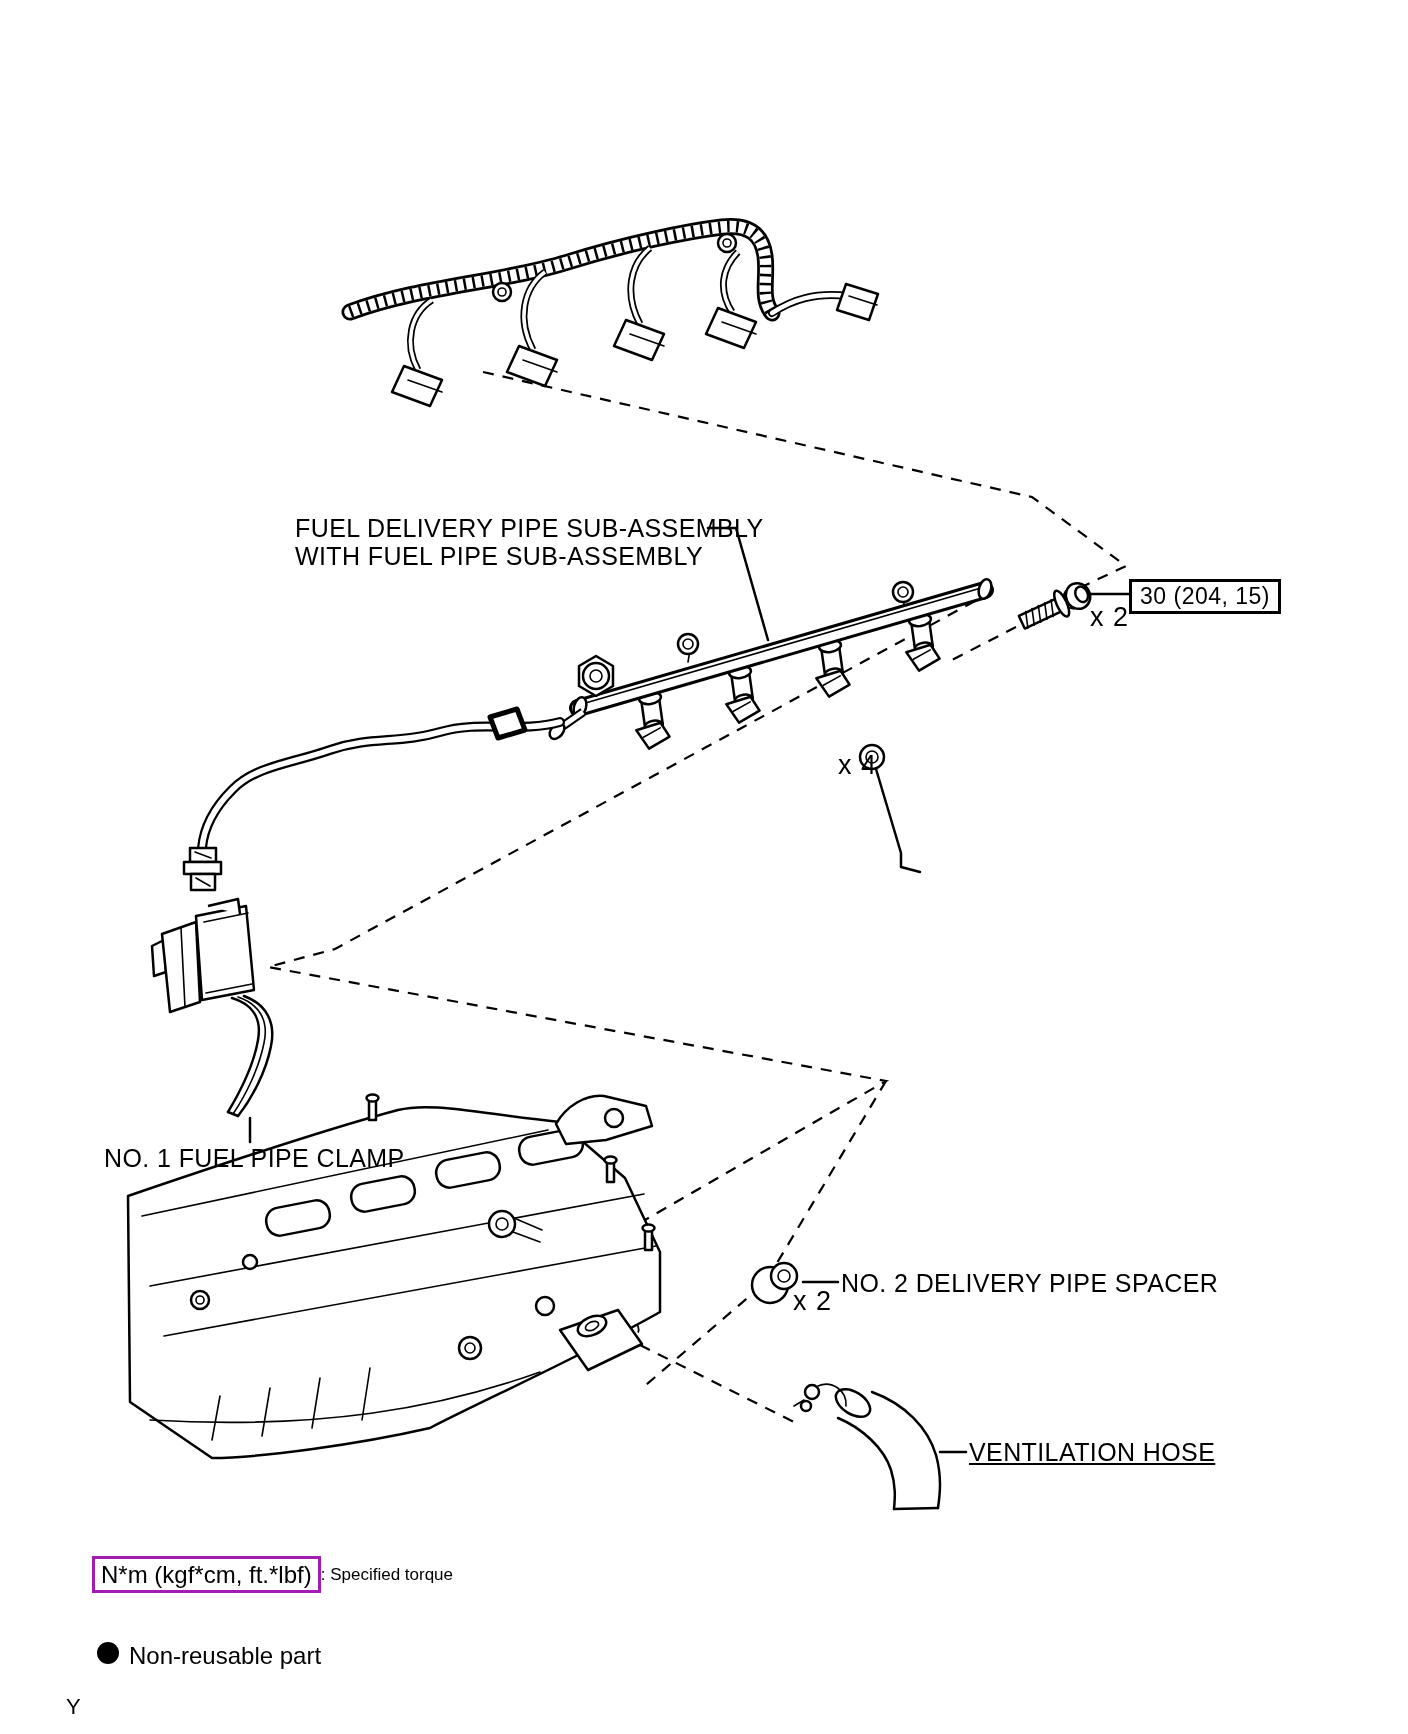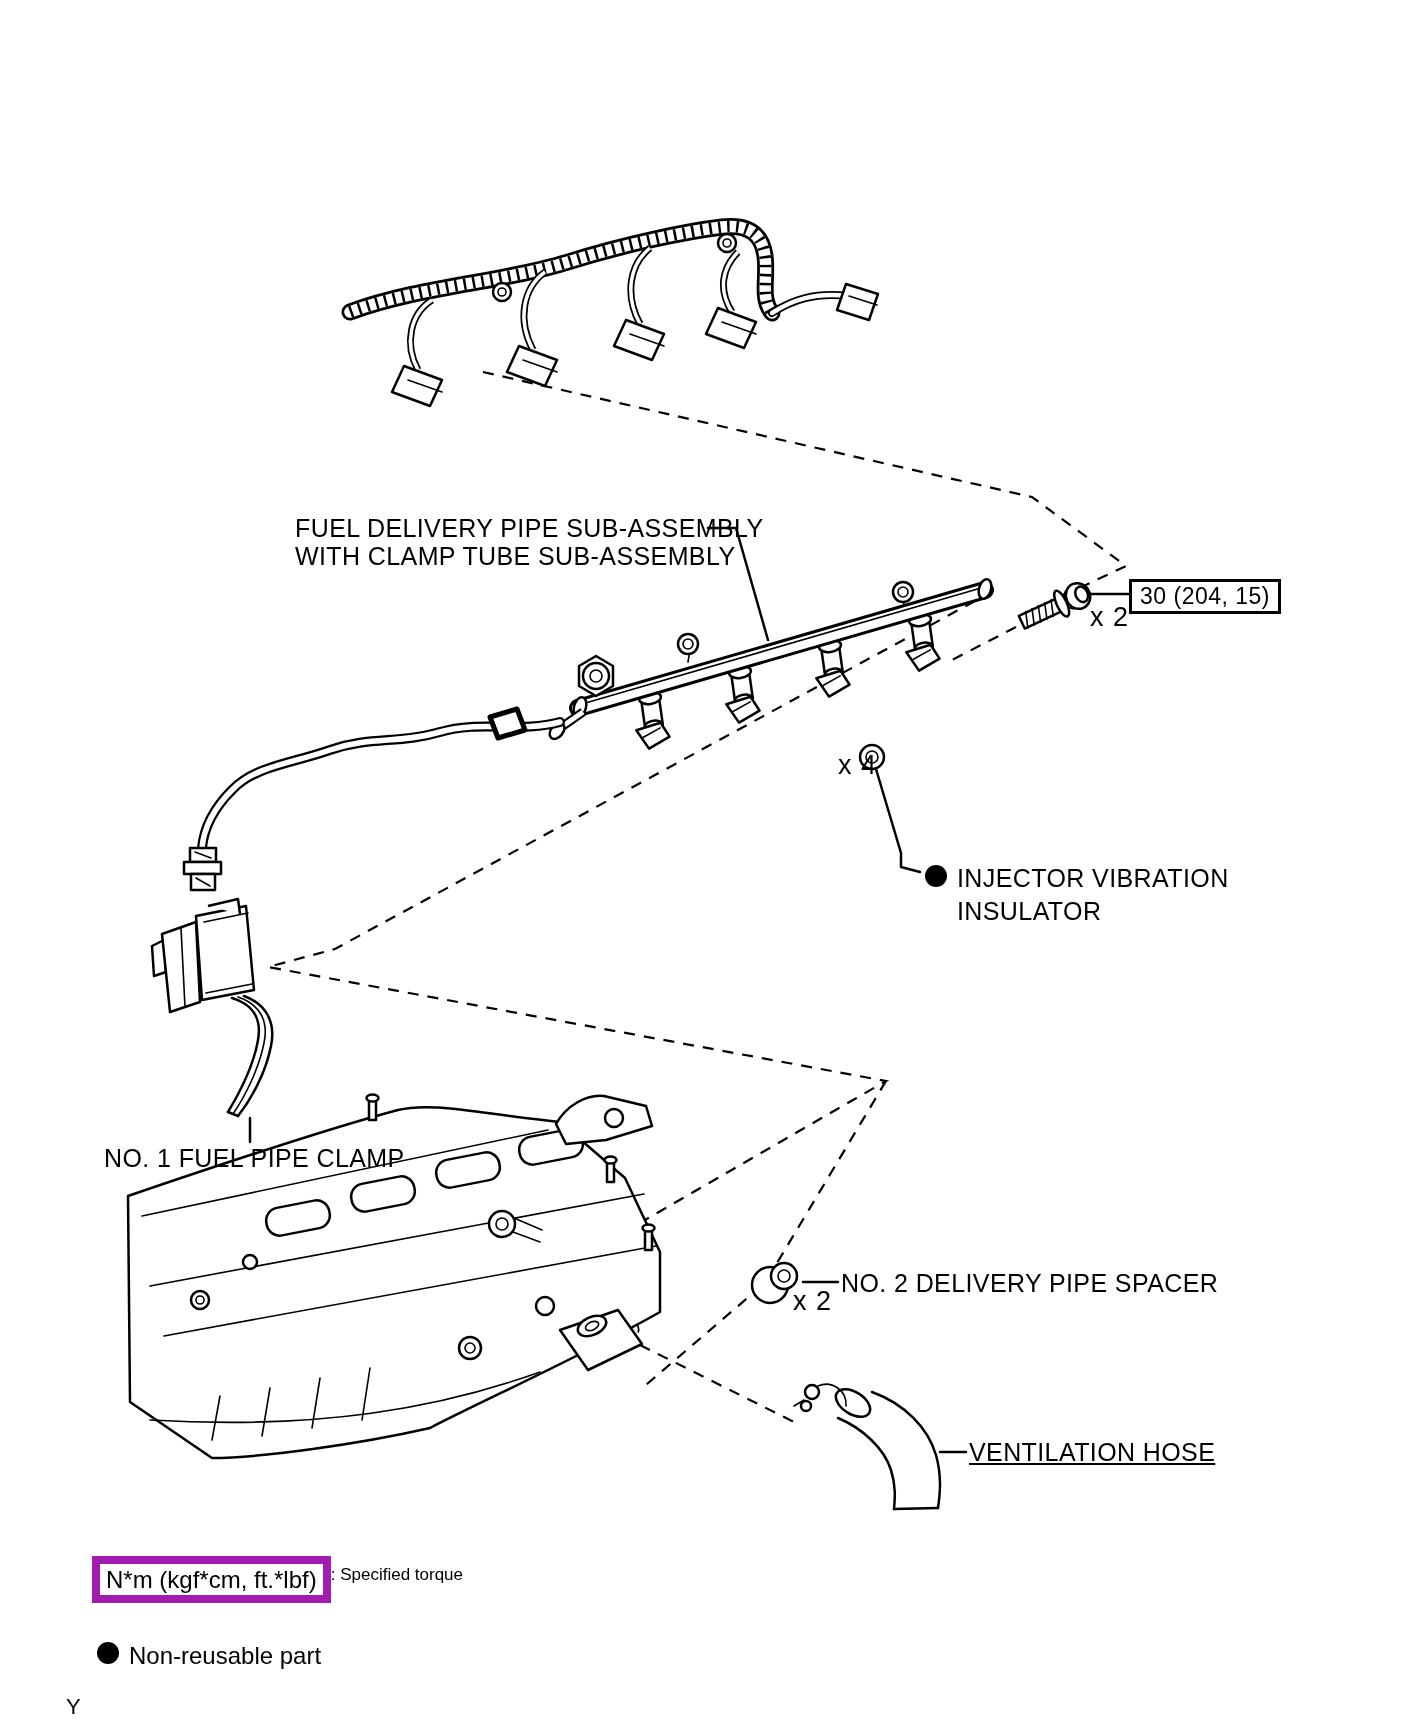--- a/index.html
+++ b/index.html
@@ -11,21 +11,21 @@
   .thin{fill:none;stroke:#000;stroke-width:1.6;stroke-linecap:round;}
   .d{fill:none;stroke:#000;stroke-width:2.2;stroke-dasharray:11 9;}
   .d2{fill:none;stroke:#000;stroke-width:1.8;stroke-dasharray:6 5;}
   .lbl{position:absolute;white-space:nowrap;font-size:25px;line-height:28px;letter-spacing:.4px;}
   .qty{position:absolute;white-space:nowrap;font-size:27px;line-height:27px;letter-spacing:1px;}
   .torque-box{position:absolute;border:3px solid #000;font-size:23px;line-height:26px;
               padding:1px 8px 2px;letter-spacing:.5px;background:#fff;}
   .bullet-row{position:absolute;display:flex;align-items:flex-start;}
   .disc{width:22px;height:22px;border-radius:50%;background:#000;flex:0 0 auto;}
   .legend-row{position:absolute;display:flex;align-items:flex-start;}
-  .legend-box{border:8px solid #a21caf;font-size:24px;line-height:27px;padding:2px 6px;background:#fff;}
+  .legend-box{border:3px solid #a21caf;font-size:24px;line-height:27px;padding:2px 6px;background:#fff;}
   .legend-desc{font-size:17px;line-height:27px;padding-top:5px;}
   .pagemark{position:absolute;font-size:22px;}
 </style>
 </head>
 <body>
 
 <div id="stage">
 
   <svg id="art" width="1408" height="1734" viewBox="0 0 1408 1734">
 
@@ -219,36 +219,29 @@
 
       <circle class="sw" cx="812" cy="1392" r="7"></circle>
       <circle class="sw" cx="806" cy="1406" r="5"></circle>
       <path class="thin" d="M818,1386 a20,20 0 0 1 28,20 M804,1400 l-10,6"></path>
       <path class="s" d="M940,1452 L966,1452"></path>
     </g>
   </svg>
 
   <div class="lbl" style="left:295px;top:514px;">
     <div>FUEL DELIVERY PIPE SUB-ASSEMBLY</div>
-    <div>WITH CLAMP TUBE SUB-ASSEMBLY</div>
+    <div>WITH FUEL PIPE SUB-ASSEMBLY</div>
   </div>
 
   <div class="torque-box" style="left:1129px;top:579px;">30 (204, 15)</div>
 
   <div class="qty" style="left:1090px;top:604px;">x 2</div>
 
   <div class="qty" style="left:838px;top:752px;">x 4</div>
 
-  <div class="bullet-row" style="left:925px;top:862px;">
-    <span class="disc" style="margin-top:3px;"></span>
-    <div style="margin-left:10px;font-size:25px;line-height:33px;letter-spacing:.4px;">
-      <div>INJECTOR VIBRATION</div>
-      <div>INSULATOR</div>
-    </div>
-  </div>
 
   <div class="lbl" style="left:104px;top:1144px;">NO. 1 FUEL PIPE CLAMP</div>
 
   <div class="lbl" style="left:841px;top:1269px;">NO. 2 DELIVERY PIPE SPACER</div>
 
   <div class="qty" style="left:793px;top:1288px;">x 2</div>
 
   <div class="lbl" style="left:969px;top:1438px;text-decoration:underline;">VENTILATION HOSE</div>
 
   <div class="legend-row" style="left:92px;top:1556px;">

